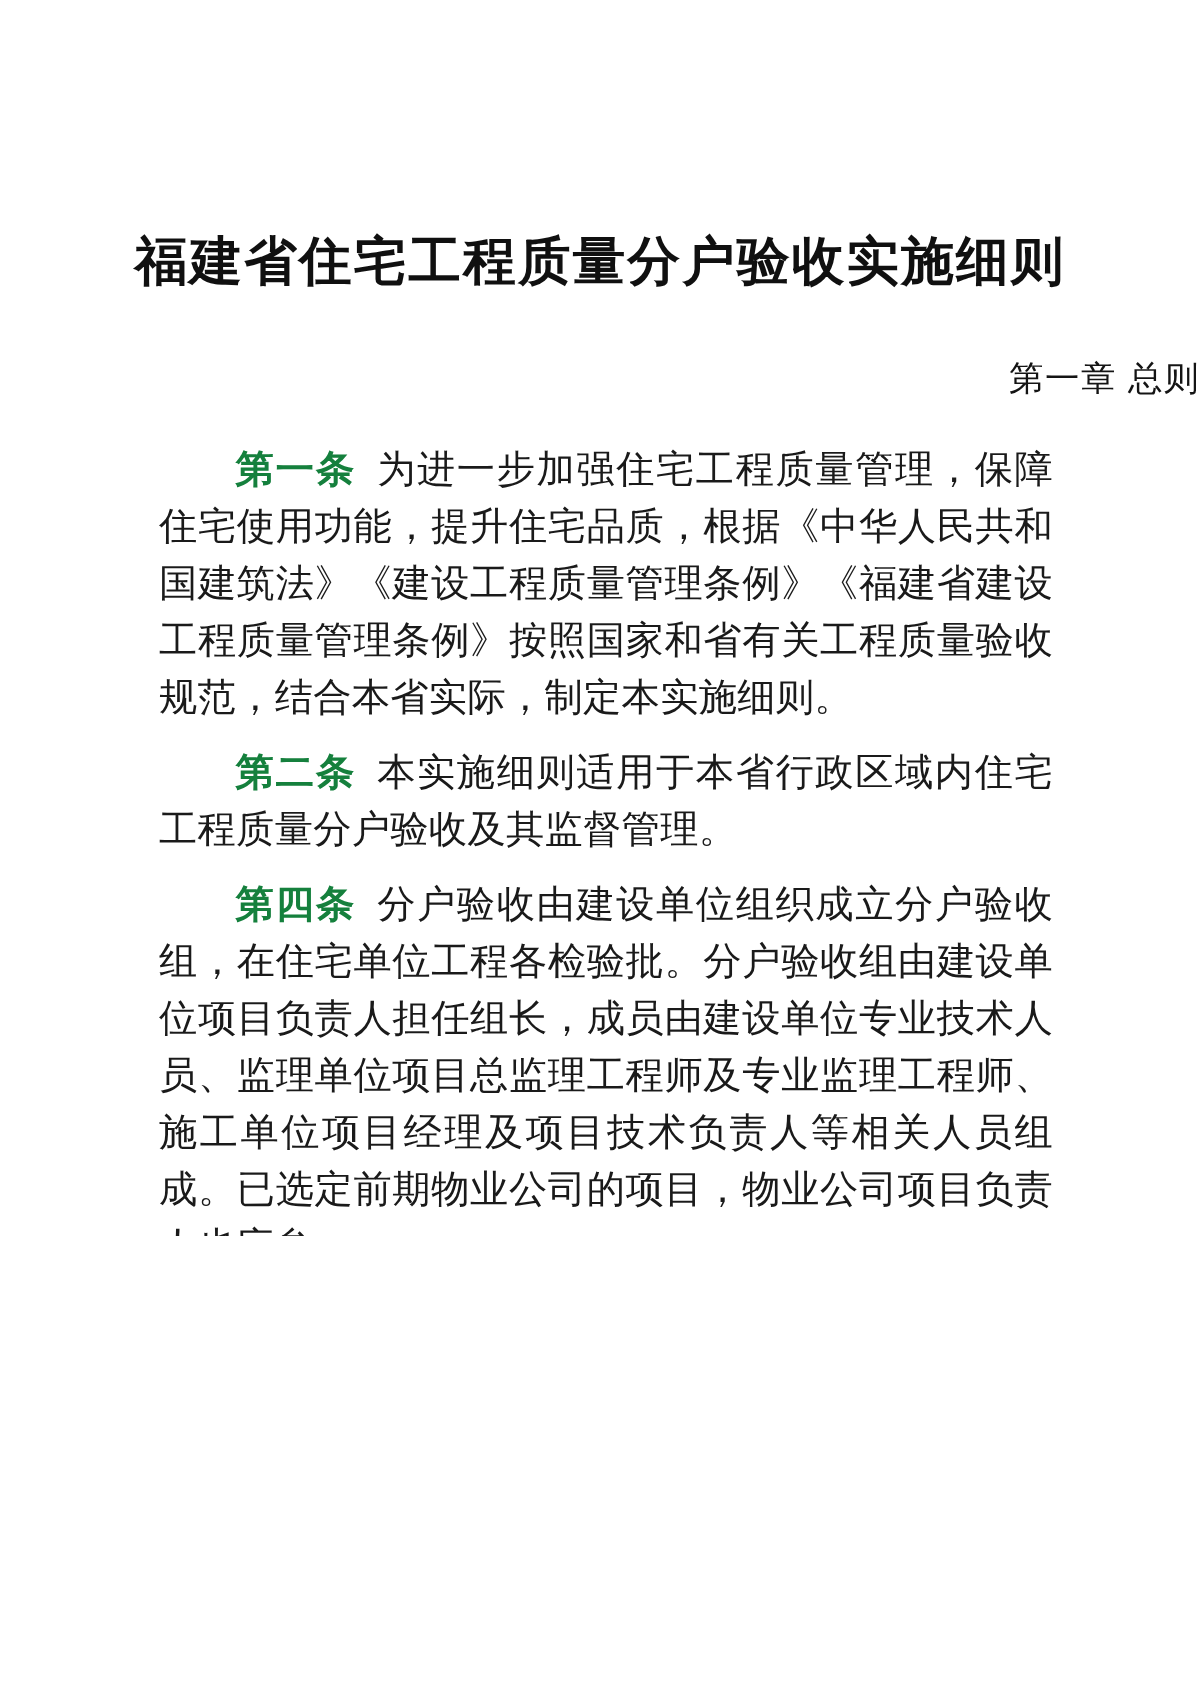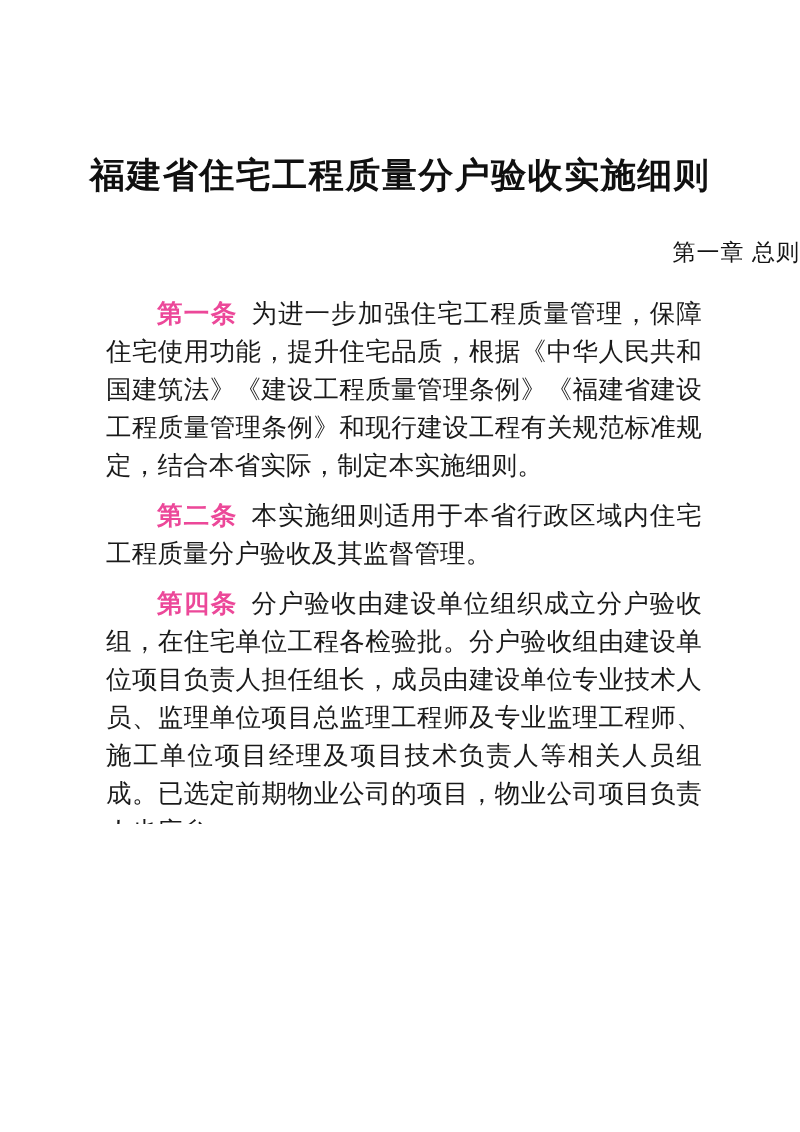--- a/index.html
+++ b/index.html
@@ -66,21 +66,21 @@
     margin: 0 0 0 0;
     letter-spacing: 0.2px;
     word-break: break-all;
   }
   .article + .article {
     margin-top: 12px;
   }
   .art-num {
     font-weight: 700;
     letter-spacing: 0.5px;
-    color: #ec4899;
+    color: #15803d;
   }
   .art-gap {
     display: inline-block;
     width: 13px;
   }
 
   
   .page-number {
     position: absolute;
     left: 106px;
@@ -98,21 +98,21 @@
 
 <div class="page">
 
   <h1 class="doc-title">福建省住宅工程质量分户验收实施细则</h1>
 
   <h2 class="chapter-heading">第一章 总则</h2>
 
   <div class="body-block">
 
     <p class="article">
-      <span class="art-num">第一条</span><span class="art-gap"></span><span>为进一步加强住宅工程质量管理，保障住宅使用功能，提升住宅品质，根据《中华人民共和国建筑法》《建设工程质量管理条例》《福建省建设工程质量管理条例》和现行建设工程有关规范标准规定，结合本省实际，制定本实施细则。</span>
+      <span class="art-num">第一条</span><span class="art-gap"></span><span>为进一步加强住宅工程质量管理，保障住宅使用功能，提升住宅品质，根据《中华人民共和国建筑法》《建设工程质量管理条例》《福建省建设工程质量管理条例》按照国家和省有关工程质量验收规范，结合本省实际，制定本实施细则。</span>
     </p>
 
     <p class="article">
       <span class="art-num">第二条</span><span class="art-gap"></span><span>本实施细则适用于本省行政区域内住宅工程质量分户验收及其监督管理。</span>
     </p>
 
 
     <p class="article">
       <span class="art-num">第四条</span><span class="art-gap"></span><span>分户验收由建设单位组织成立分户验收组，在住宅单位工程各检验批。分户验收组由建设单位项目负责人担任组长，成员由建设单位专业技术人员、监理单位项目总监理工程师及专业监理工程师、施工单位项目经理及项目技术负责人等相关人员组成。已选定前期物业公司的项目，物业公司项目负责人也应参</span>
     </p>

